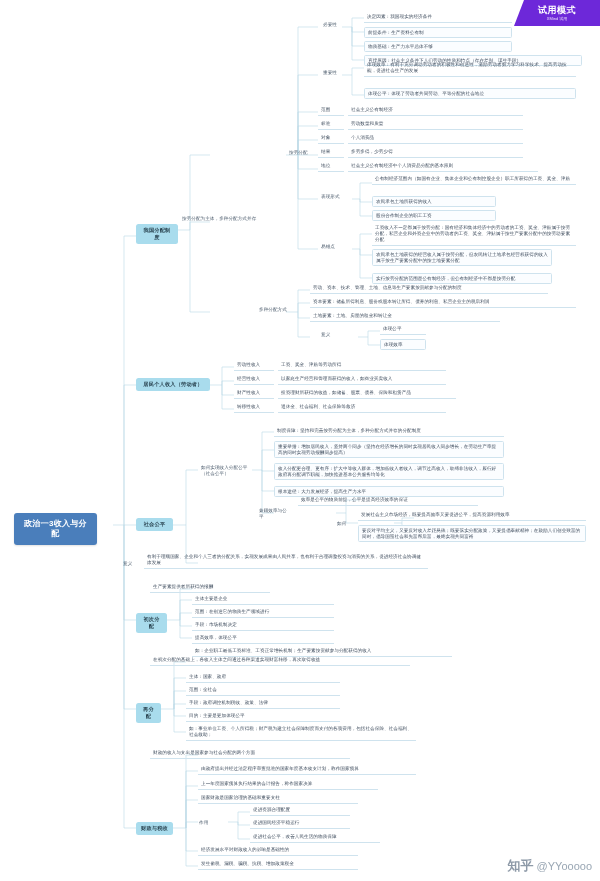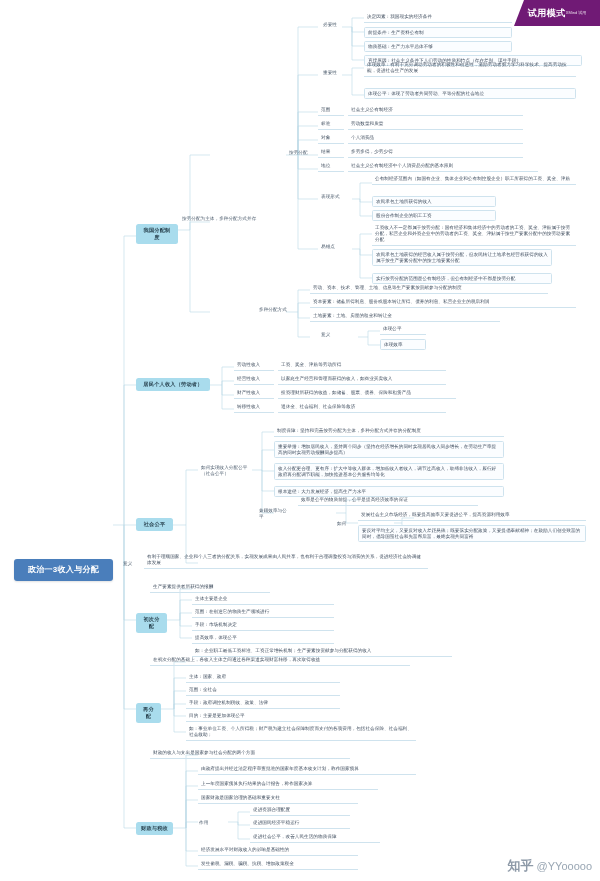--- a/index.html
+++ b/index.html
@@ -4,22 +4,22 @@
 <style>
   html,body{margin:0;padding:0;background:#ffffff;}
   body{
     width:600px;height:881px;position:relative;overflow:hidden;
     font-family:"Liberation Sans","DejaVu Sans",sans-serif;
     color:#3d4b5c;
   }
   
   #trial-badge{
     position:absolute;top:0;right:0;width:86px;height:26px;
-    background:#701a75;color:#fff;
-    display:flex;flex-direction:row;align-items:center;justify-content:center;
+    background:#6d28d9;color:#fff;
+    display:flex;flex-direction:column;align-items:center;justify-content:center;
     -webkit-clip-path:polygon(10px 0,100% 0,100% 100%,0 100%);
             clip-path:polygon(10px 0,100% 0,100% 100%,0 100%);
     z-index:40;
   }
   #trial-badge .t1{font-size:9px;font-weight:bold;letter-spacing:.5px;line-height:11px;}
   #trial-badge .t2{font-size:4px;opacity:.85;line-height:6px;}
   
   #watermark{
     position:absolute;right:8px;bottom:6px;
     font-size:11px;color:#9aa7b4;display:flex;align-items:center;gap:3px;
@@ -162,21 +162,21 @@
 <div id="trial-badge">
   <span class="t1">试用模式</span>
   <span class="t2">XMind 试用</span>
 </div>
 
 <div id="watermark">
   <span class="zh-logo">知乎</span>
   <span>@YYooooo</span>
 </div>
 
-<div class="node root" style="left:14px;top:513px;width:99px;margin-top:46px;">政治一3收入与分配</div>
+<div class="node root" style="left:14px;top:513px;width:83px;">政治一3收入与分配</div>
 
 <div class="node lv1" style="left:136px;top:224px;width:42px;">我国分配制度</div>
 <div class="node plain" style="left:179px;top:215px;width:120px;">按劳分配为主体，多种分配方式并存</div>
 
 <div class="node plain" style="left:286px;top:149px;width:32px;">按劳分配</div>
 
 <div class="node plain" style="left:320px;top:21px;width:22px;">必要性</div>
 <div class="node uline" style="left:364px;top:13px;width:148px;">决定因素：我国现实的经济条件</div>
 <div class="node boxed" style="left:364px;top:27px;width:148px;">前提条件：生产资料公有制</div>
 <div class="node boxed" style="left:364px;top:41px;width:148px;">物质基础：生产力水平总体不够</div>

